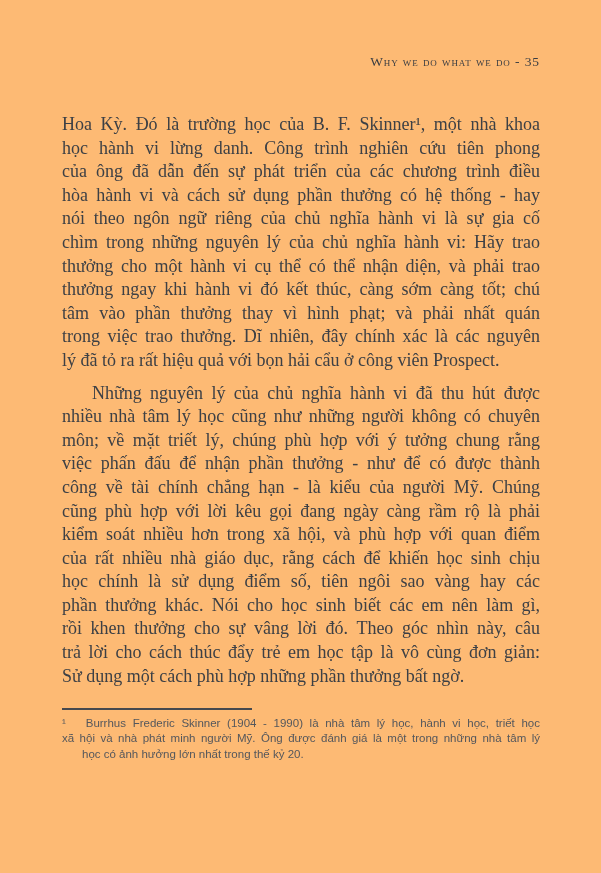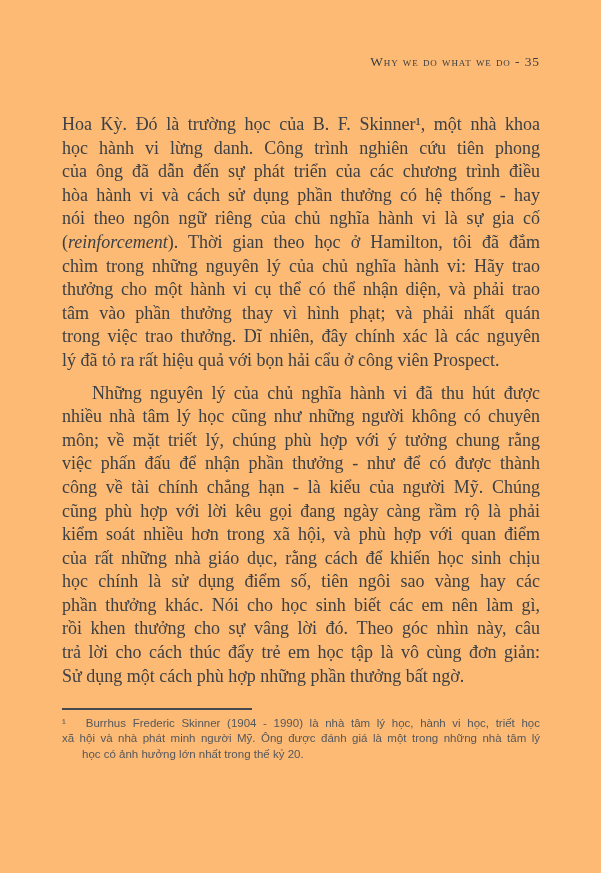--- a/index.html
+++ b/index.html
@@ -73,36 +73,36 @@
   <div class="running-header">Why we do what we do - 35</div>
 
   <div class="body-text">
 
   <div class="para">
         <div class="line first">Hoa Kỳ. Đó là trường học của B. F. Skinner¹, một nhà khoa</div>
         <div class="line">học hành vi lừng danh. Công trình nghiên cứu tiên phong</div>
         <div class="line">của ông đã dẫn đến sự phát triển của các chương trình điều</div>
         <div class="line">hòa hành vi và cách sử dụng phần thưởng có hệ thống - hay</div>
         <div class="line">nói theo ngôn ngữ riêng của chủ nghĩa hành vi là sự gia cố</div>
-        <div class="line">(<i>reinforcement</i>). Thời gian theo học ở Hamilton, tôi đã đắm</div>
         <div class="line">chìm trong những nguyên lý của chủ nghĩa hành vi: Hãy trao</div>
         <div class="line">thưởng cho một hành vi cụ thể có thể nhận diện, và phải trao</div>
+        <div class="line">thưởng ngay khi hành vi đó kết thúc, càng sớm càng tốt; chú</div>
         <div class="line">tâm vào phần thưởng thay vì hình phạt; và phải nhất quán</div>
         <div class="line">trong việc trao thưởng. Dĩ nhiên, đây chính xác là các nguyên</div>
         <div class="line last">lý đã tỏ ra rất hiệu quả với bọn hải cẩu ở công viên Prospect.</div>
       </div>
       <div class="para indent">
         <div class="line first">Những nguyên lý của chủ nghĩa hành vi đã thu hút được</div>
         <div class="line">nhiều nhà tâm lý học cũng như những người không có chuyên</div>
         <div class="line">môn; về mặt triết lý, chúng phù hợp với ý tưởng chung rằng</div>
         <div class="line">việc phấn đấu để nhận phần thưởng - như để có được thành</div>
         <div class="line">công về tài chính chẳng hạn - là kiểu của người Mỹ. Chúng</div>
         <div class="line">cũng phù hợp với lời kêu gọi đang ngày càng rầm rộ là phải</div>
         <div class="line">kiểm soát nhiều hơn trong xã hội, và phù hợp với quan điểm</div>
-        <div class="line">của rất những nhà giáo dục, rằng cách để khiến học sinh chịu</div>
+        <div class="line">của rất nhiều nhà giáo dục, rằng cách để khiến học sinh chịu</div>
         <div class="line">học chính là sử dụng điểm số, tiên ngôi sao vàng hay các</div>
         <div class="line">phần thưởng khác. Nói cho học sinh biết các em nên làm gì,</div>
         <div class="line">rồi khen thưởng cho sự vâng lời đó. Theo góc nhìn này, câu</div>
         <div class="line">trả lời cho cách thúc đẩy trẻ em học tập là vô cùng đơn giản:</div>
         <div class="line last">Sử dụng một cách phù hợp những phần thưởng bất ngờ.</div>
       </div>
     </div>
 
   <div class="footnote">
     <div class="footnote-rule"></div>

